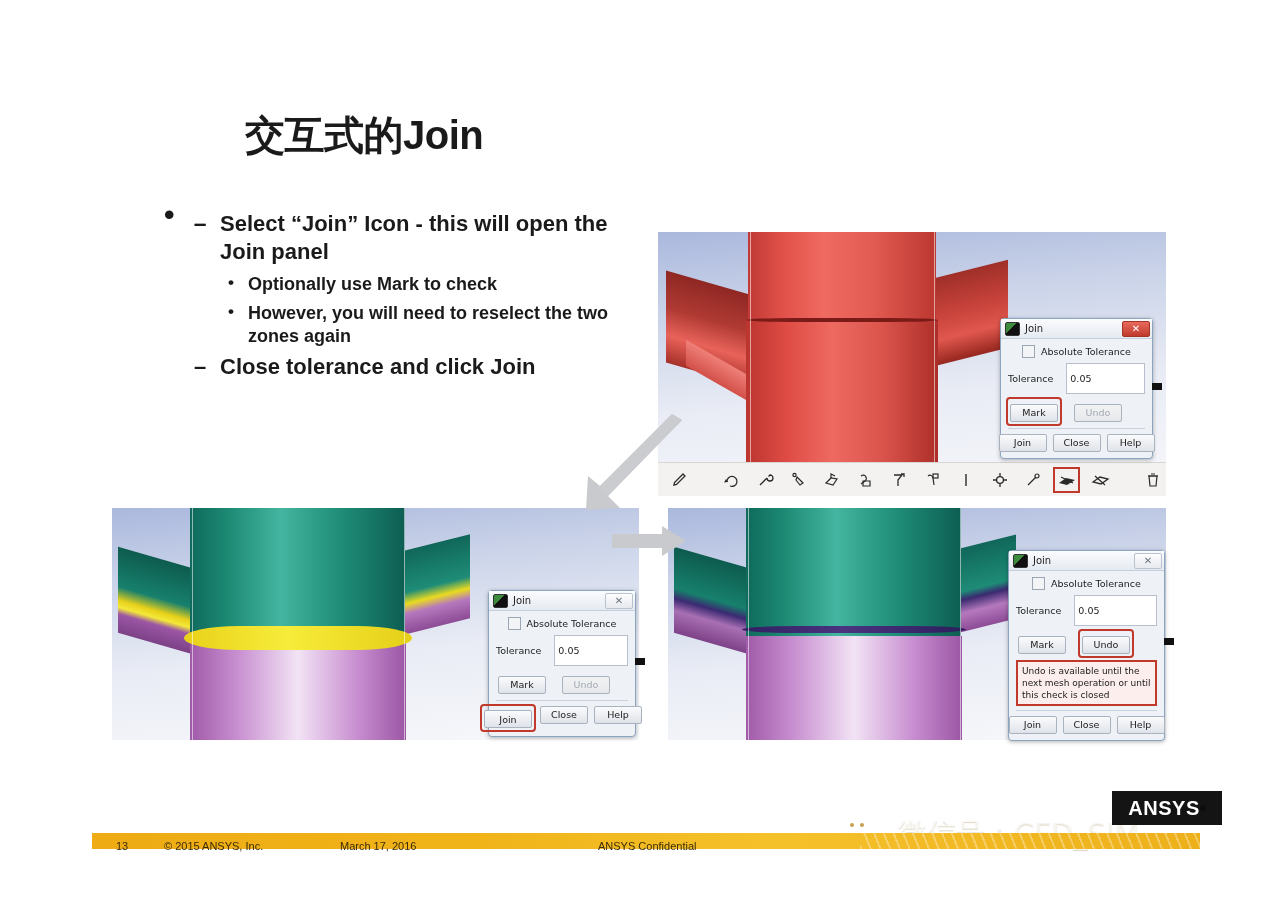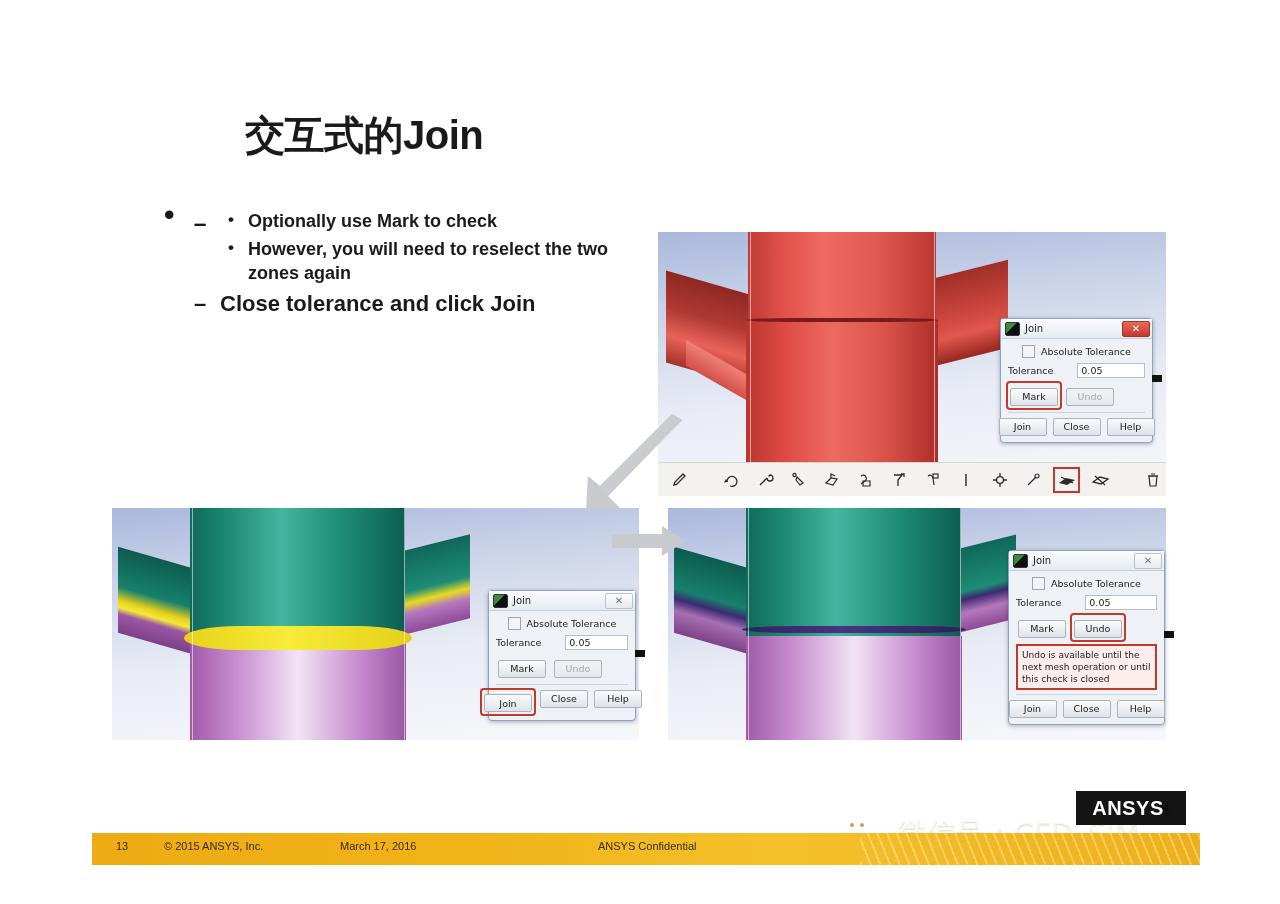--- a/index.html
+++ b/index.html
@@ -233,45 +233,45 @@
   }
   .dlg-body { padding: 6px 7px 5px 7px; }
   .row { display: flex; align-items: center; margin-bottom: 5px; justify-content: center; }
   .chk {
     width: 11px; height: 11px;
     background: #f3f4f6;
     border: 1px solid #9aa6b4;
     margin-right: 6px; flex: none;
   }
   .chk-label { font-size: 9.5px; }
-  .tol-label { font-size: 9.5px; margin-right: 24px; white-space: nowrap; }
+  .tol-label { font-size: 9.5px; margin-right: 13px; white-space: nowrap; }
   .tol-input {
     flex: 1;
     height: 13px;
     background: #ffffff;
     border: 1px solid #b6bfcb;
     font-size: 9.5px;
-    padding: 0 3px;
+    padding: 8px 3px;
     display: flex; align-items: center;
     overflow: hidden;
   }
   .btn {
     min-width: 34px; height: 16px;
     padding: 0 6px;
     background: linear-gradient(180deg,#fafbfc,#dfe3e9);
     border: 1px solid #a9b3bf;
     border-radius: 2px;
     font-size: 9.5px;
     display: inline-flex; align-items: center; justify-content: center;
     color: #1b1b1b;
   }
   .btn.dis { color: #a5abb3; background: linear-gradient(180deg,#f2f3f5,#e6e8eb); }
   .btn-wrap { display: inline-block; padding: 2px; }
   .btn-wrap.hl { outline: 2px solid #c0392b; border-radius: 2px; }
-  .mid-row { display: flex; align-items: center; gap: 4px; margin-bottom: 4px; }
+  .mid-row { display: flex; align-items: center; gap: 12px; margin-bottom: 4px; }
   .sep { height: 1px; background: #c9d1dc; margin: 4px 0 5px 0; }
   .foot-row { display: flex; justify-content: center; gap: 6px; padding-bottom: 1px; }
   .tooltip {
     border: 2px solid #c0392b;
     background: #fdeeee;
     font-size: 9px;
     line-height: 1.35;
     padding: 3px 4px;
     color: #1b1b1b;
     margin: 2px 0 4px 0;
@@ -292,21 +292,21 @@
   }
   #arrow-right {
     position: absolute; left: 612px; top: 526px;
     width: 74px; height: 36px;
   }
 
   
   #footer-bar {
     position: absolute;
     left: 92px; top: 833px;
-    width: 1108px; height: 32px;
+    width: 1108px; height: 16px;
     background: linear-gradient(90deg,#eeab13 0%, #f0b419 35%, #f5c12b 62%, #edb01a 100%);
   }
   #footer-bar::after {
     content: "";
     position: absolute; right: 0; top: 0; bottom: 0; width: 340px;
     background: repeating-linear-gradient(68deg, rgba(255,255,255,.30) 0 2px, rgba(255,255,255,0) 2px 9px);
   }
   .foot-txt {
     position: absolute;
     font-size: 11px; color: #3b2c06;
@@ -314,21 +314,21 @@
     white-space: nowrap;
   }
   #foot-page { left: 24px; }
   #foot-copy { left: 72px; }
   #foot-date { left: 248px; }
   #foot-conf { left: 506px; }
 
   
   #ansys-logo {
     position: absolute;
-    left: 1076px; top: 791px;
+    left: 1112px; top: 791px;
     width: 110px; height: 34px;
     background: #141414;
     display: flex; align-items: center; justify-content: center;
   }
   #ansys-logo .txt {
     color: #ffffff;
     font-size: 20px;
     font-weight: bold;
     letter-spacing: 0.5px;
     font-family: "Liberation Sans", sans-serif;
@@ -361,20 +361,21 @@
 
   <div id="bullets">
     <div class="lvl1">
       <span class="bul">•</span>
     </div>
     <div class="lvl2">
       <span class="bul">–</span>
     </div>
     <div class="lvl2">
       <span class="bul">–</span>
+      <span>Select “Join” Icon  - this will open the Join panel</span>
     </div>
     <div class="lvl3">
       <span class="bul">•</span>
       <span>Optionally use Mark to check</span>
     </div>
     <div class="lvl3">
       <span class="bul">•</span>
       <span>However, you will need to reselect the two zones again</span>
     </div>
     <div class="lvl2">

